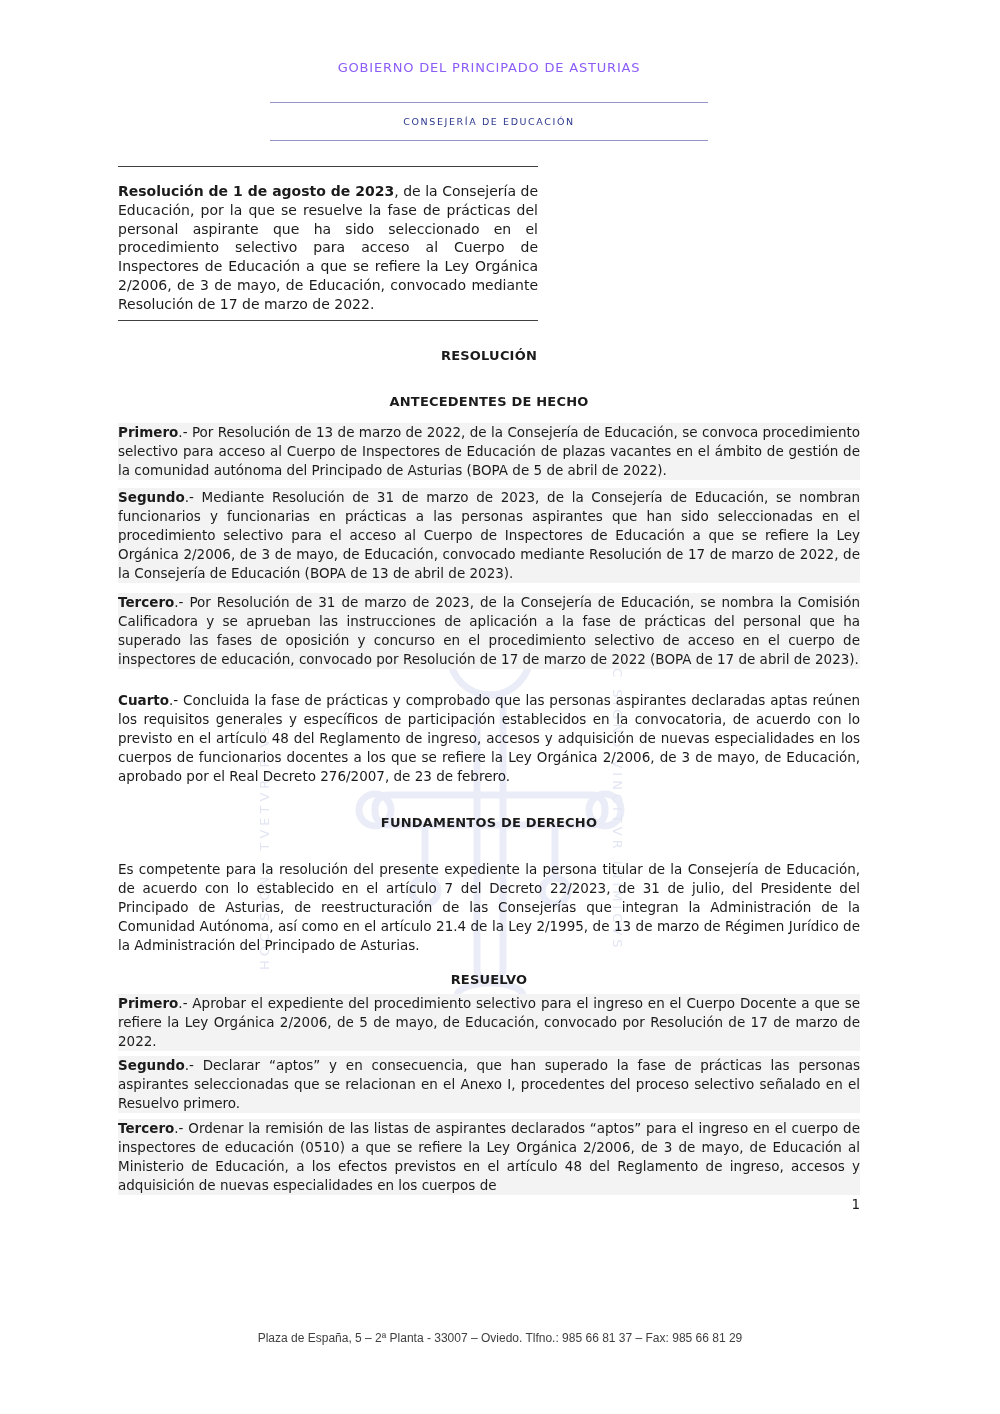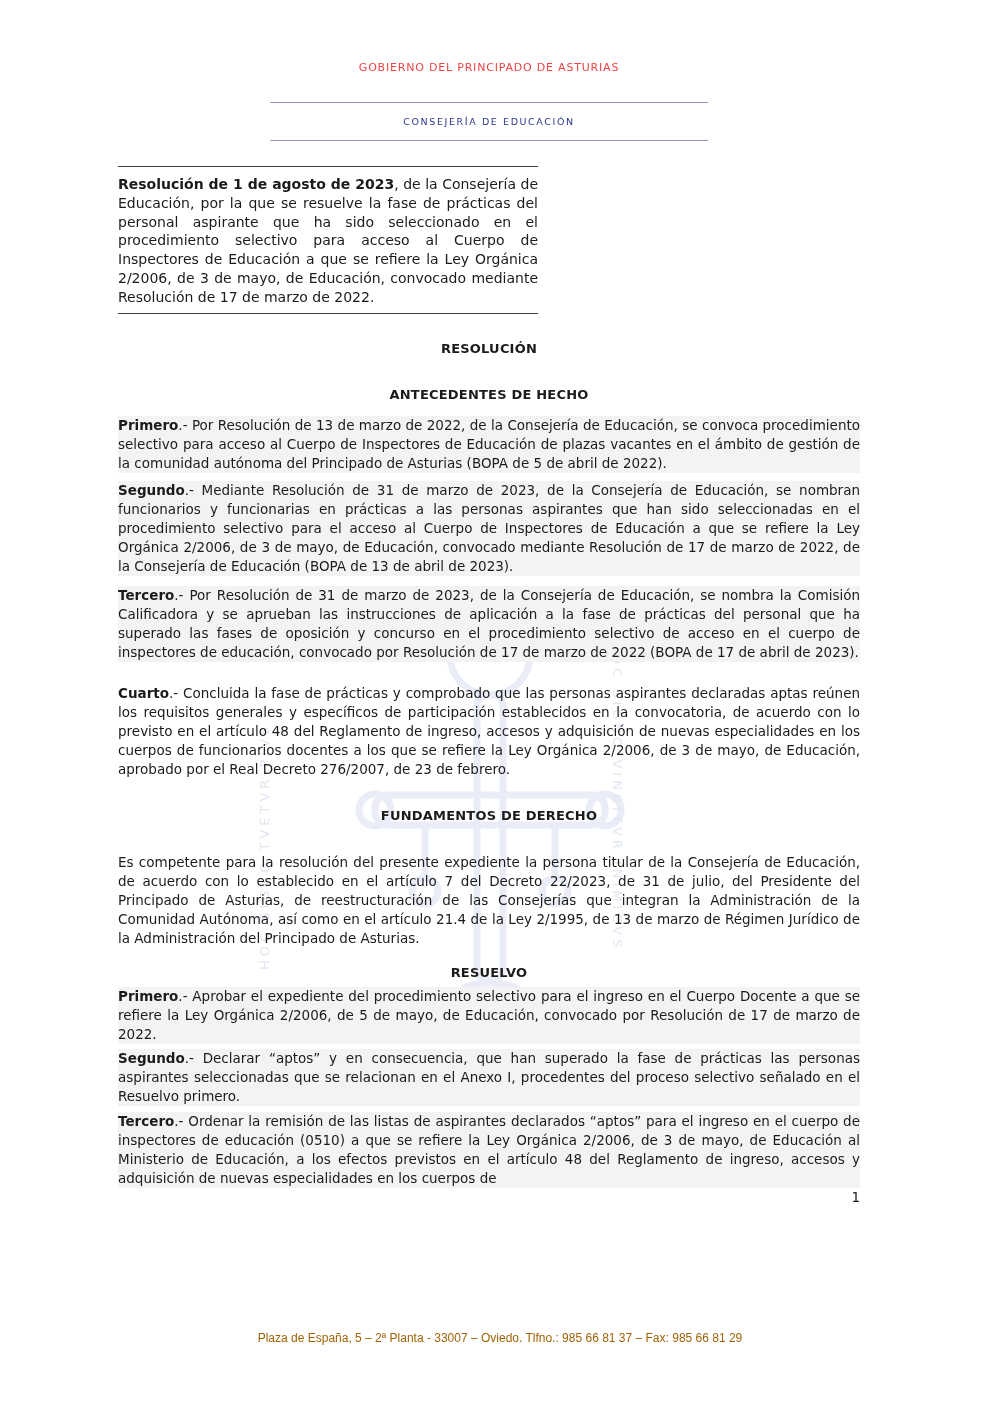--- a/index.html
+++ b/index.html
@@ -30,44 +30,44 @@
   .motto-right { right: 30px; writing-mode: vertical-rl; }
 
   
   .content {
     position: absolute; left: 118px; top: 0; width: 742px;
     z-index: 1;
   }
   .gov-title {
     margin-top: 58px;
     text-align: center;
-    font-size: 11px; line-height: 20px;
+    font-size: 13px; line-height: 20px;
     letter-spacing: 0.8px;
-    color: #ef4444;
+    color: #8b5cf6;
   }
   .rule {
     width: 438px; margin: 0 auto;
     border-top: 1px solid #9395c9; height: 0;
   }
   .rule-1 { margin-top: 24px; }
   .rule-2 { margin-top: 11px; }
   .dept-title {
     margin-top: 12px;
     text-align: center;
     font-size: 9.5px; line-height: 14px;
     letter-spacing: 1.6px;
     color: #2c388e;
   }
 
   .summary-block {
     margin-top: 25px;
     width: 420px;
     border-top: 1px solid #3f3f3f;
     border-bottom: 1px solid #3f3f3f;
-    padding: 8px 0 6px 0;
+    padding: 15px 0 6px 0;
     font-size: 14px; line-height: 18.8px;
     text-align: justify;
   }
   .summary-block b { font-weight: bold; }
 
   .heading {
     text-align: center;
     font-weight: bold;
     font-size: 13px; line-height: 18px;
     letter-spacing: 0.2px;
@@ -97,21 +97,21 @@
     text-align: right;
     font-size: 13.5px; line-height: 19px;
     margin-top: 0;
   }
 
   .footer {
     position: absolute; left: 0; top: 1330px; width: 1000px;
     text-align: center;
     font-family: "Liberation Sans", sans-serif;
     font-size: 12px; line-height: 16px;
-    color: #a16207;
+    color: #404040;
     z-index: 1;
   }
 </style>
 </head>
 <body>
 
 <div class="page">
 
   <div class="watermark">
     <span class="motto motto-left">HOC SIGNO TVETVR PIVS</span>

